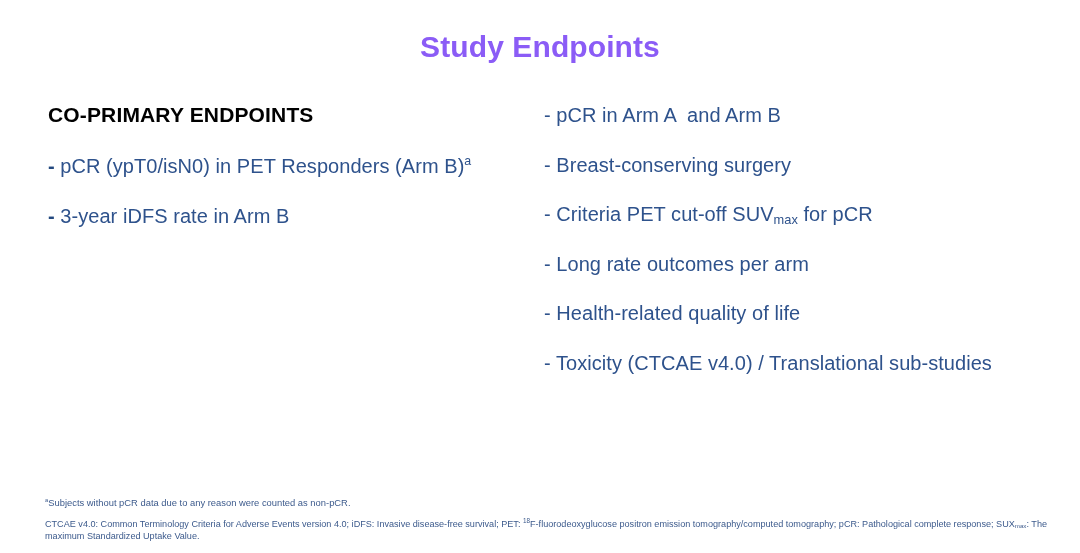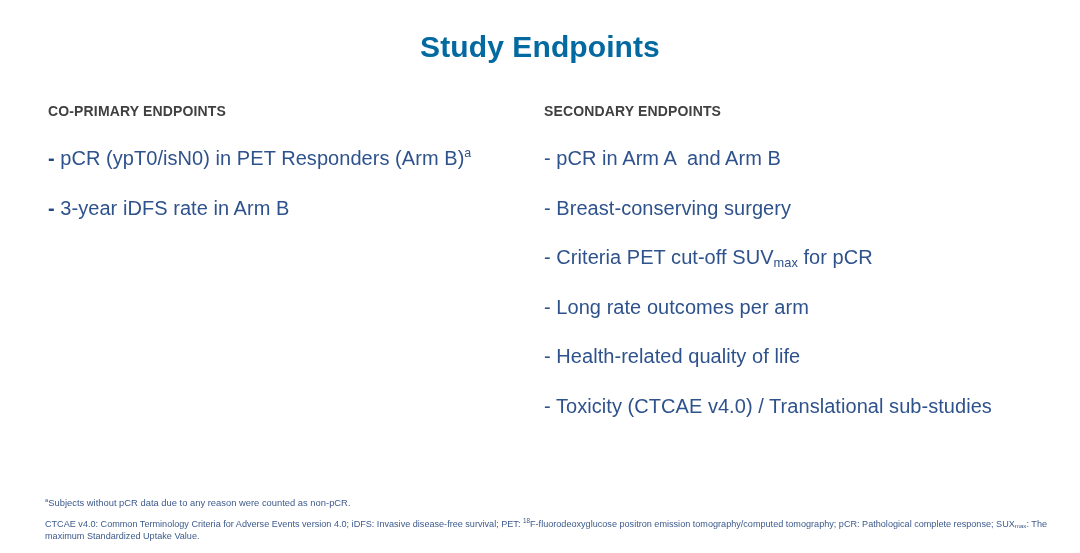--- a/index.html
+++ b/index.html
@@ -27,36 +27,36 @@
 
   
   .slide-title {
     position: absolute;
     left: 0;
     top: 30px;
     width: 1080px;
     text-align: center;
     font-size: 30px;
     font-weight: bold;
-    color: #0369a1;
+    color: #8b5cf6;
     letter-spacing: 0.1px;
   }
 
   
   .col {
     position: absolute;
     top: 103px;
   }
   .col-left  { left: 48px;  width: 470px; }
   .col-right { left: 544px; width: 500px; }
 
   .col-header {
-    font-size: 14px;
+    font-size: 21px;
     font-weight: bold;
-    color: #404040;
+    color: #000000;
     letter-spacing: 0.15px;
     margin-bottom: 27px;
     white-space: nowrap;
   }
 
   .bullet {
     font-size: 20px;
     color: #2E528C;
     line-height: 1.2;
     white-space: pre;
@@ -120,21 +120,20 @@
     <div class="col-header">CO-PRIMARY ENDPOINTS</div>
 
     <div class="bullet"><span class="dash">-</span> <span>pCR (ypT0/isN0) in PET Responders (Arm B)</span><sup class="note-ref">a</sup></div>
 
     <div class="bullet"><span class="dash">-</span> <span>3-year iDFS rate in Arm B</span></div>
 
   </div>
 
   <div class="col col-right">
 
-    <div class="col-header">SECONDARY ENDPOINTS</div>
 
     <div class="bullet"><span class="dash">-</span> <span>pCR in Arm A  and Arm B</span></div>
 
 
     <div class="bullet"><span class="dash">-</span> <span>Breast-conserving surgery</span></div>
 
 
     <div class="bullet"><span class="dash">-</span> <span>Criteria PET cut-off SUV</span><sub class="sub">max</sub><span> for pCR</span></div>
 
     <div class="bullet"><span class="dash">-</span> <span>Long rate outcomes per arm</span></div>

